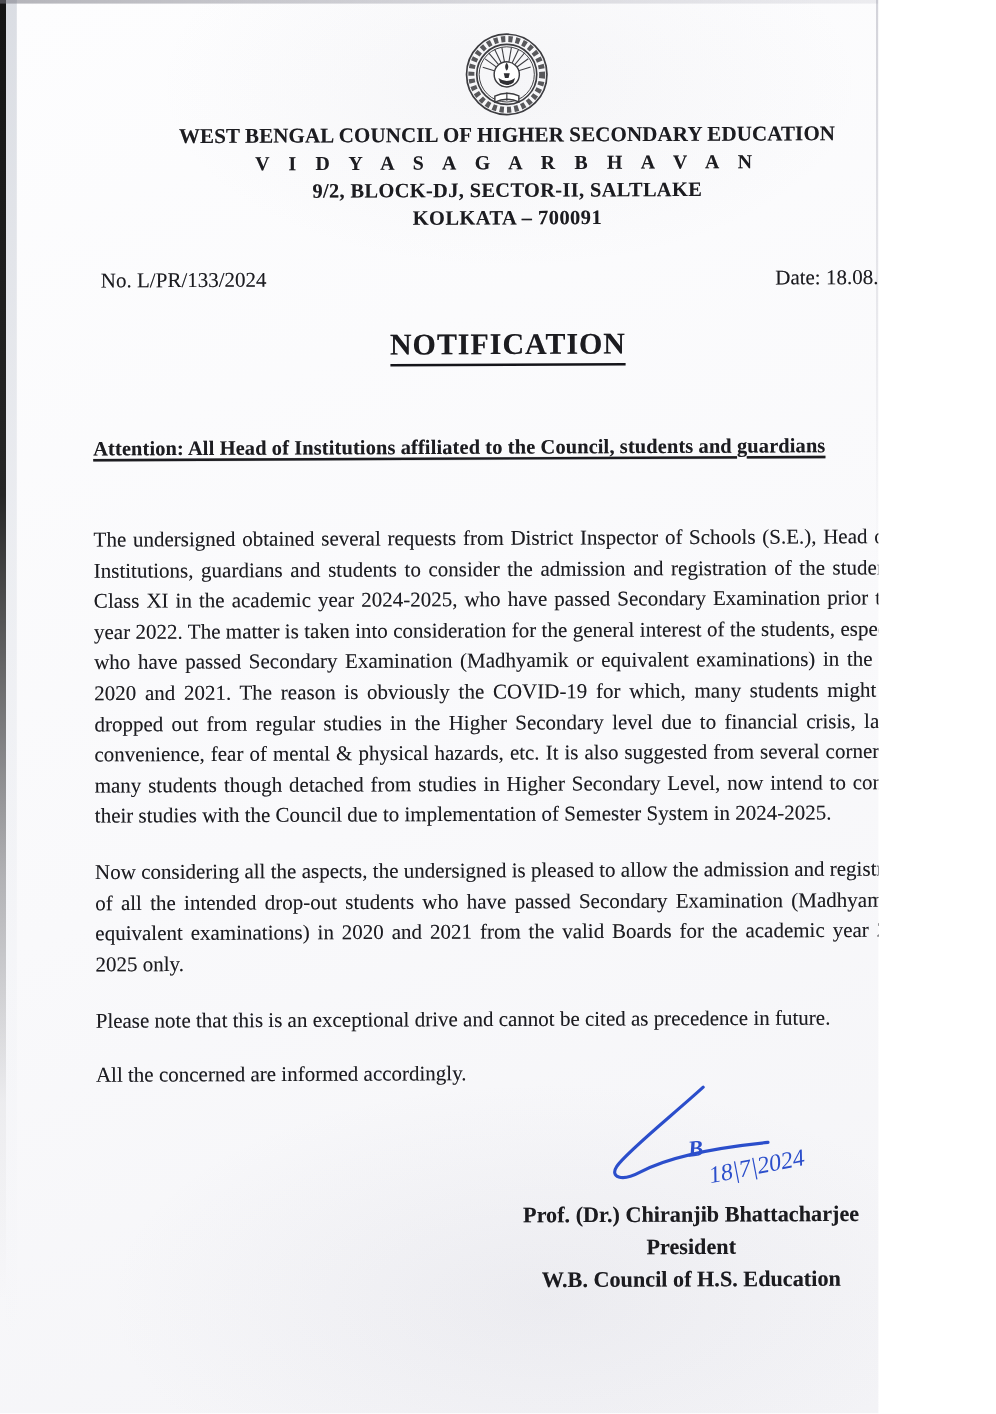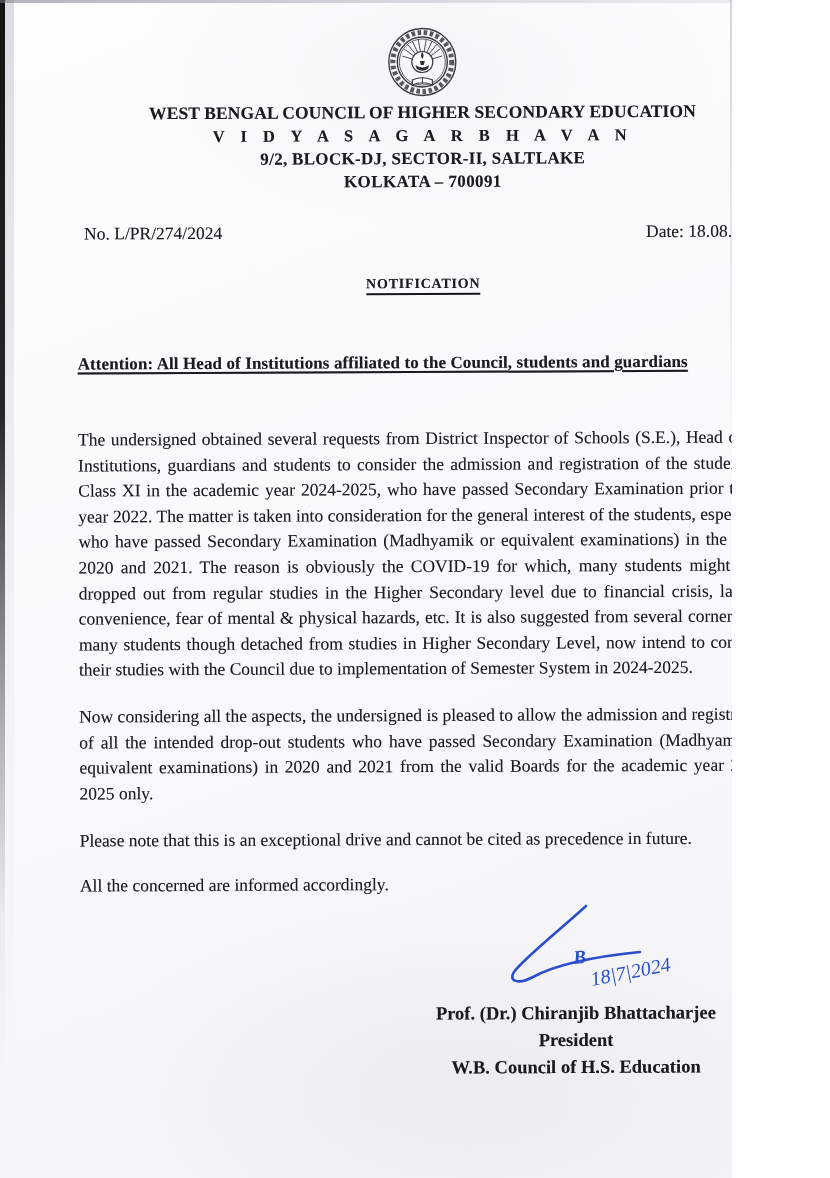--- a/index.html
+++ b/index.html
@@ -58,21 +58,21 @@
     text-align:center;font-weight:bold;font-size:17px;line-height:21px;margin-top:2px;
     letter-spacing:0.4px;
   }
   .ref-row{
     display:flex;justify-content:space-between;
     margin-top:29px;font-size:17.5px;line-height:22px;
     padding-left:7px;padding-right:2px;
   }
   .title-wrap{text-align:center;margin-top:31px;}
   .doc-title{
-    display:inline-block;font-weight:bold;font-size:14px;letter-spacing:0.8px;
+    display:inline-block;font-weight:bold;font-size:25px;letter-spacing:0.8px;
     border-bottom:2.5px solid #15151a;padding-bottom:1px;
   }
   .attention{
     margin-top:57px;font-weight:bold;font-size:17px;line-height:22px;
     text-decoration:underline;text-decoration-thickness:1.6px;text-underline-offset:3px;
     letter-spacing:0.1px;
   }
   .body-para{
     font-size:17.5px;line-height:25.6px;text-align:justify;
     margin:0;
@@ -132,21 +132,21 @@
         <line x1="37" y1="52" x2="37" y2="59" stroke="#3c3c40" stroke-width="1"></line>
       </svg>
     </div>
 
     <div class="org-name">WEST BENGAL COUNCIL OF HIGHER SECONDARY EDUCATION</div>
     <div class="bhavan">V I D Y A S A G A R   B H A V A N</div>
     <div class="addr">9/2, BLOCK-DJ, SECTOR-II, SALTLAKE</div>
     <div class="city">KOLKATA – 700091</div>
 
     <div class="ref-row">
-      <span>No. L/PR/274/2024</span>
+      <span>No. L/PR/133/2024</span>
       <span>Date: 18.08.2024</span>
     </div>
 
     <div class="title-wrap">
       <span class="doc-title">NOTIFICATION</span>
     </div>
 
     <div class="attention">Attention: All Head of Institutions affiliated to the Council, students and guardians</div>
 
     <p class="body-para p1">The undersigned obtained several requests from District Inspector of Schools (S.E.), Head of the Institutions, guardians and students to consider the admission and registration of the students at Class XI in the academic year 2024-2025, who have passed Secondary Examination prior to the year 2022. The matter is taken into consideration for the general interest of the students, especially who have passed Secondary Examination (Madhyamik or equivalent examinations) in the years 2020 and 2021. The reason is obviously the COVID-19 for which, many students might have dropped out from regular studies in the Higher Secondary level due to financial crisis, lack of convenience, fear of mental &amp; physical hazards, etc. It is also suggested from several corners that many students though detached from studies in Higher Secondary Level, now intend to continue their studies with the Council due to implementation of Semester System in 2024-2025.</p>

